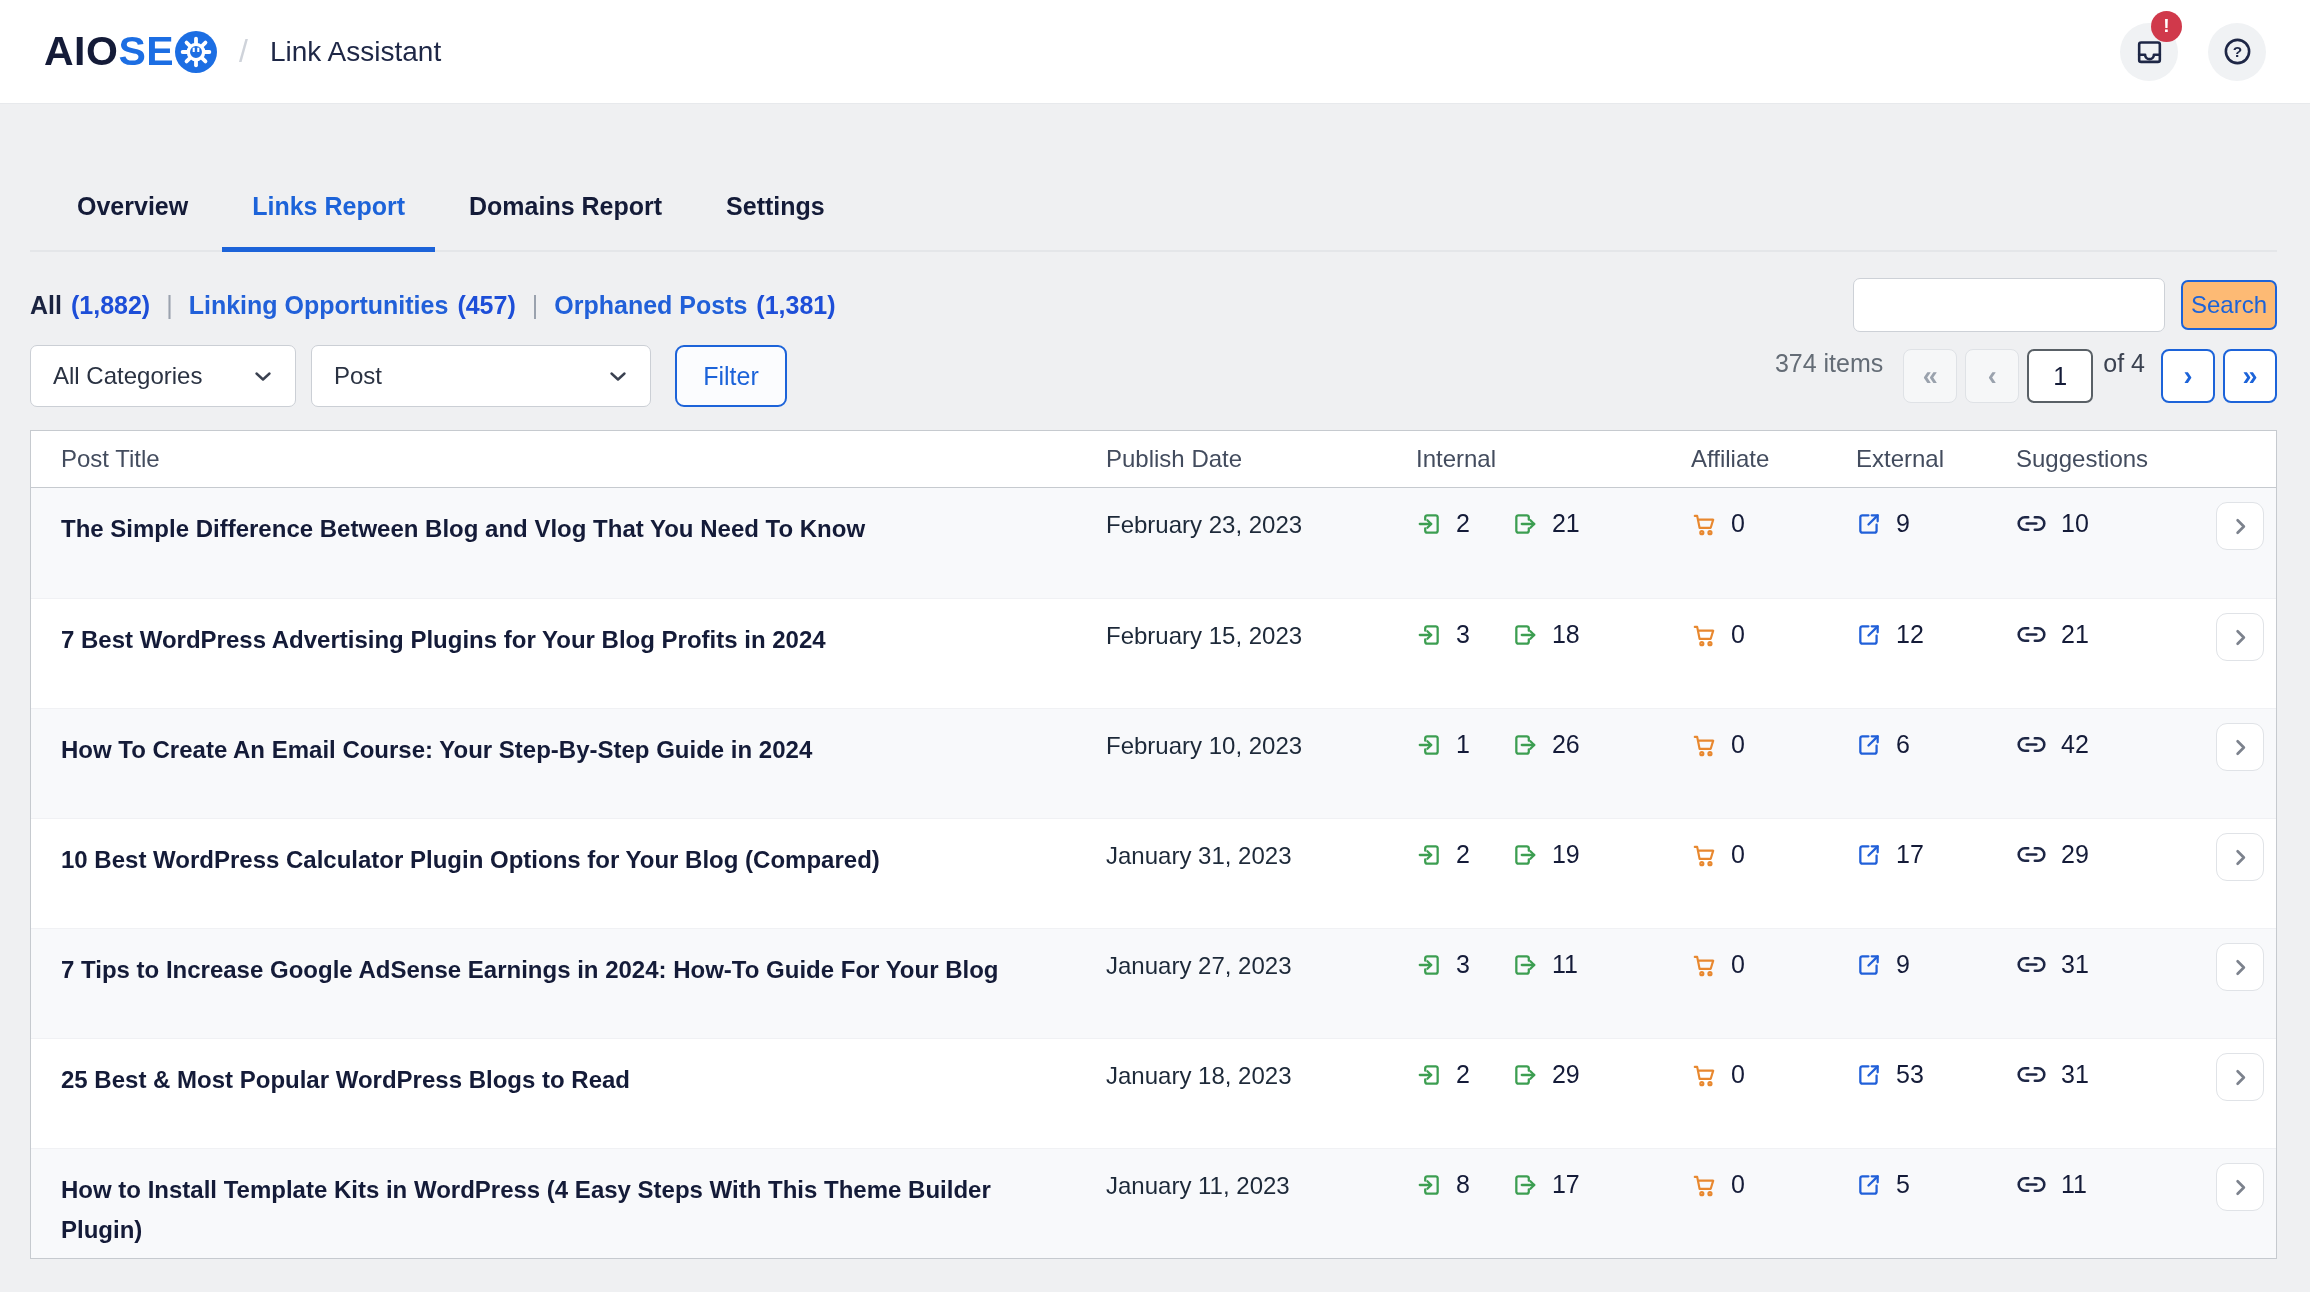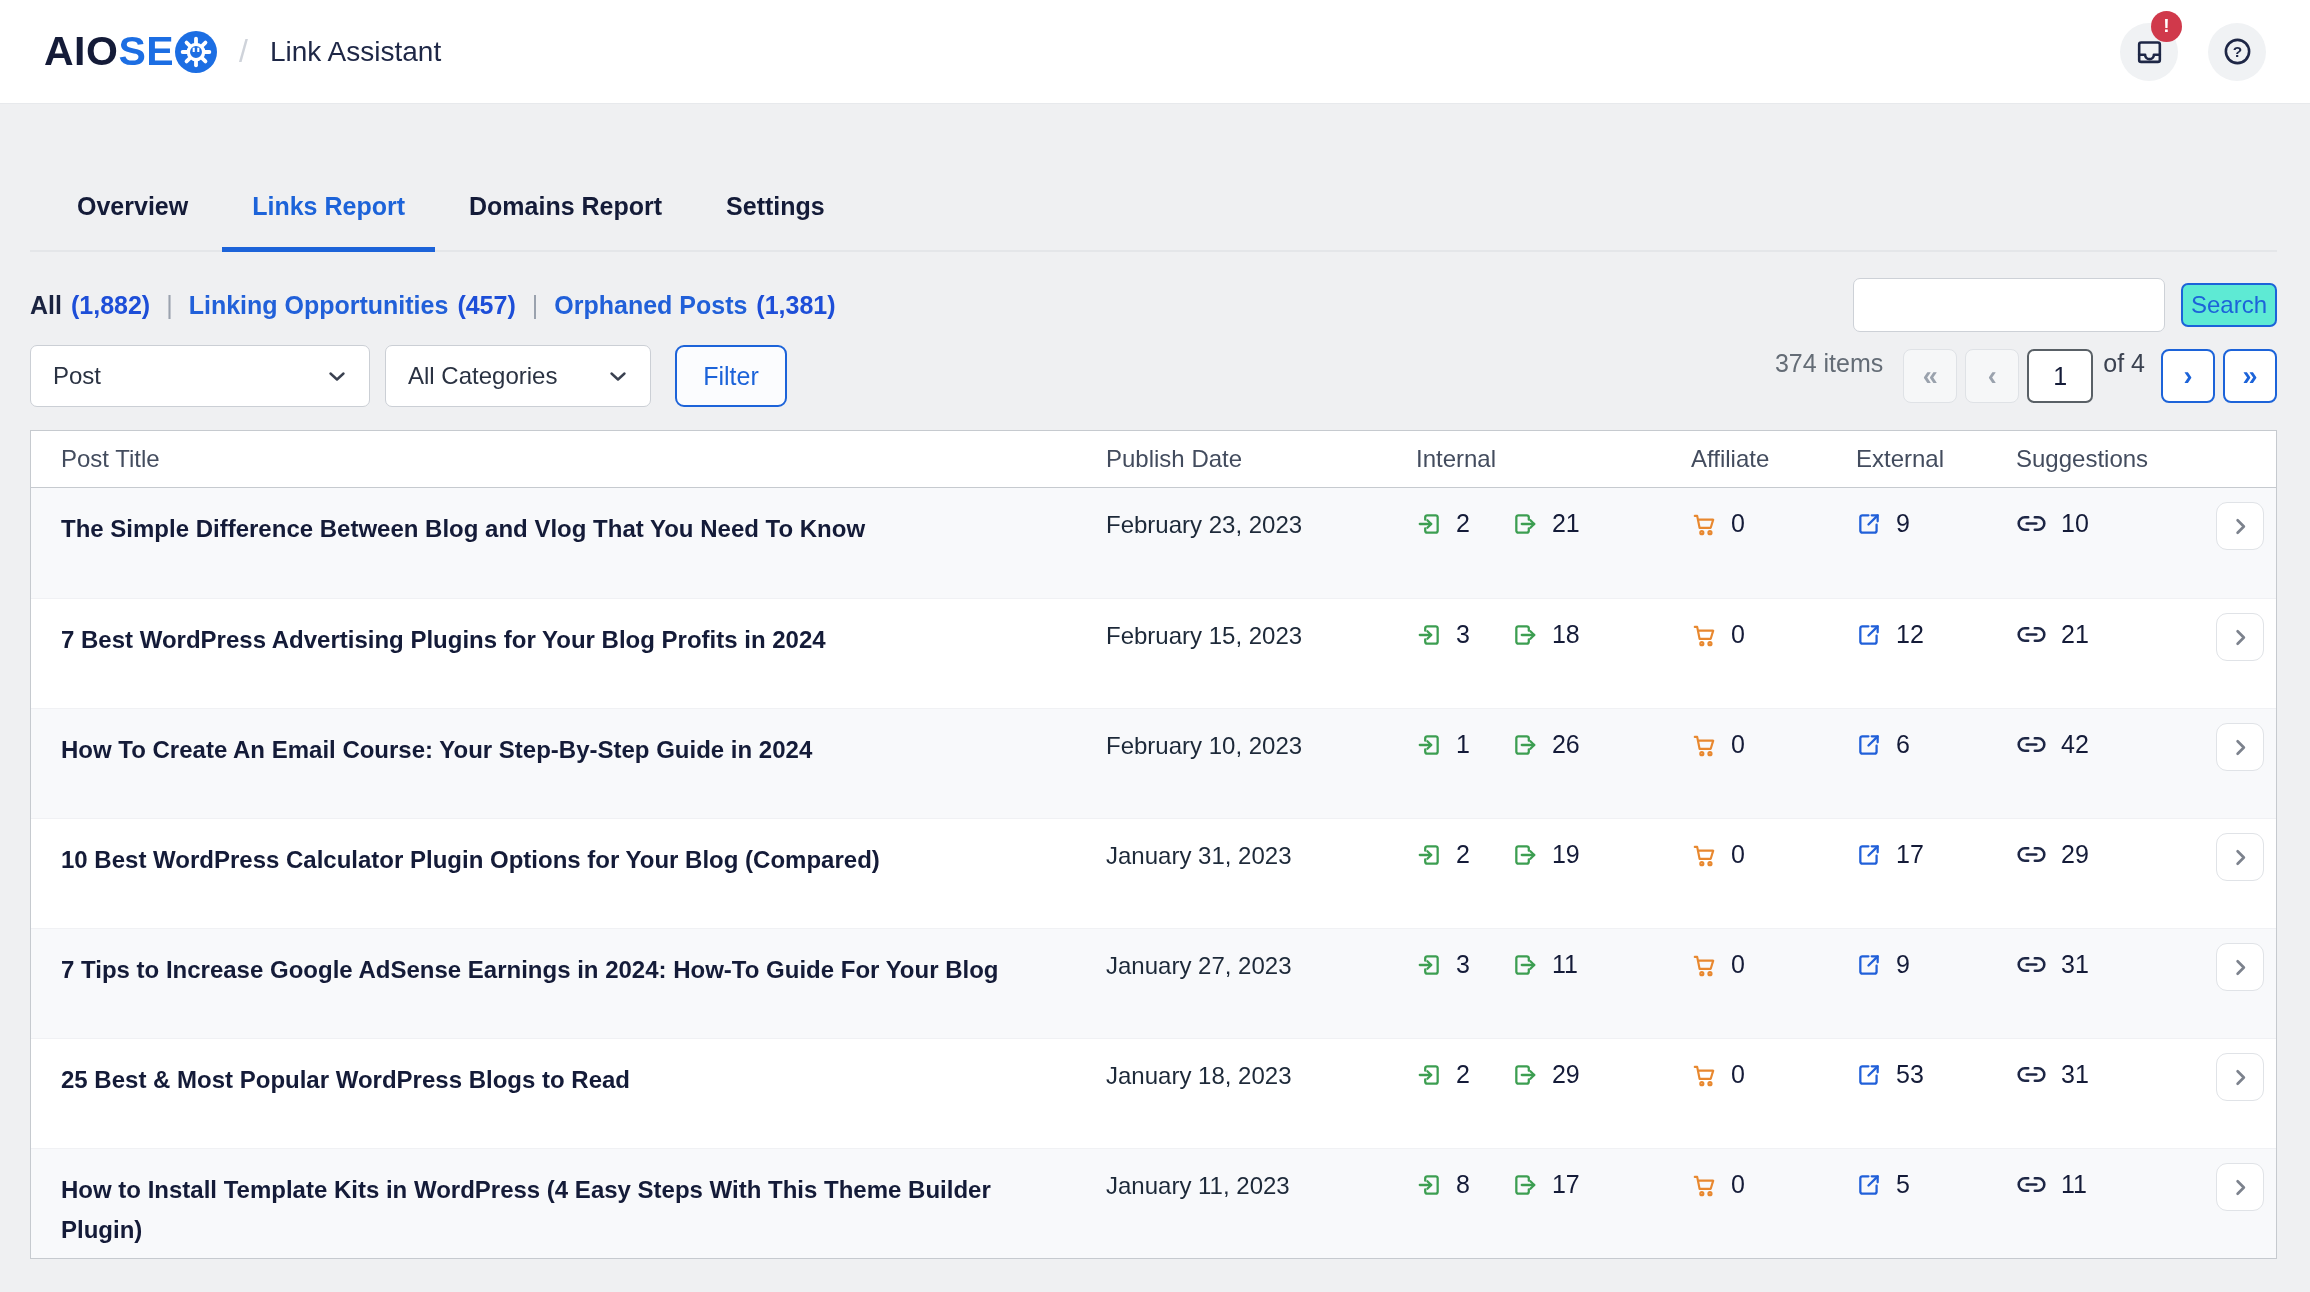--- a/index.html
+++ b/index.html
@@ -47,22 +47,22 @@
   .view-label { color:#1A2340; cursor:default; }
   .view-link { color:#2160D9; cursor:pointer; }
   .view-count { color:#1d4ed8; margin-left:9px; }
   .view-sep { color:#9AA2AE; font-weight:400; margin:0 16px; }
   .search-box { display:flex; align-items:center; }
   .search-input {
     width:312px; height:54px; border:1px solid #CDD1D7; border-radius:7px;
     background:#fff; font-size:24px; padding:0 16px; font-family:inherit;
   }
   .search-btn {
-    margin-left:16px; width:96px; height:44px; border:2px solid #1C63D9; border-radius:7px;
-    background:#5eead4; color:#1C63D9; font-size:24px; font-weight:500; cursor:pointer; font-family:inherit;
+    margin-left:16px; width:96px; height:50px; border:2px solid #1C63D9; border-radius:7px;
+    background:#fdba74; color:#1C63D9; font-size:24px; font-weight:500; cursor:pointer; font-family:inherit;
   }
   
   .controls-row { margin-top:13px; display:flex; align-items:center; justify-content:space-between; }
   .controls-left { display:flex; align-items:center; gap:15px; }
   .select {
     height:62px; background:#fff; border:1px solid #CBCFD5; border-radius:7px;
     display:flex; align-items:center; justify-content:space-between;
     padding:0 20px 0 22px; font-size:24px; color:#2A3242; cursor:pointer;
   }
   .select.post { width:340px; }
@@ -181,30 +181,30 @@
       <span class="view-count">(1,381)</span>
     </div>
     <div class="search-box">
       <input class="search-input" type="text" value="" style="">
       <button class="search-btn">Search</button>
     </div>
   </div>
 
   <div class="controls-row">
     <div class="controls-left">
-      <div class="select post">
-        <span>Post</span>
+      <div class="select cat">
+        <span>All Categories</span>
         <span class="icn">
           <svg viewBox="0 0 24 24" width="24" height="24" fill="none" stroke="#3A4150" stroke-width="2.4" stroke-linecap="round" stroke-linejoin="round">
               <path d="M5.5 9.5 12 15.5 18.5 9.5"></path>
             </svg>
         </span>
       </div>
-      <div class="select cat">
-        <span>All Categories</span>
+      <div class="select post">
+        <span>Post</span>
         <span class="icn">
           <svg viewBox="0 0 24 24" width="24" height="24" fill="none" stroke="#3A4150" stroke-width="2.4" stroke-linecap="round" stroke-linejoin="round">
               <path d="M5.5 9.5 12 15.5 18.5 9.5"></path>
             </svg>
         </span>
       </div>
       <button class="filter-btn">Filter</button>
     </div>
     <div class="controls-right">
       <span class="items-count">374 items</span>

